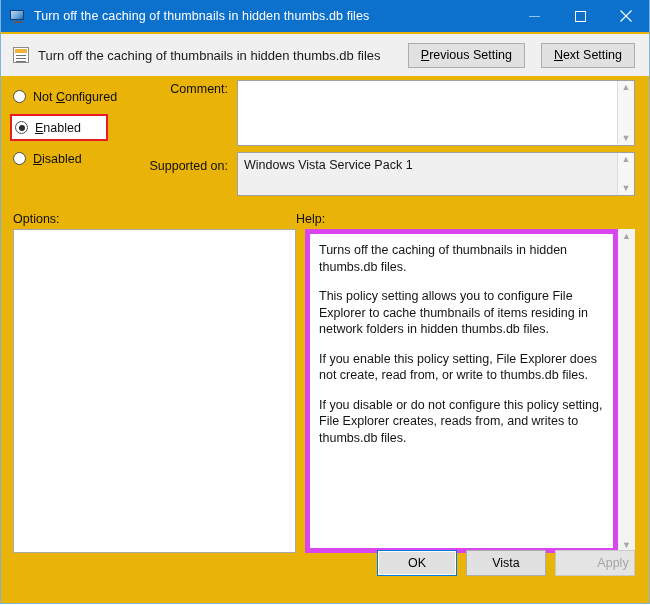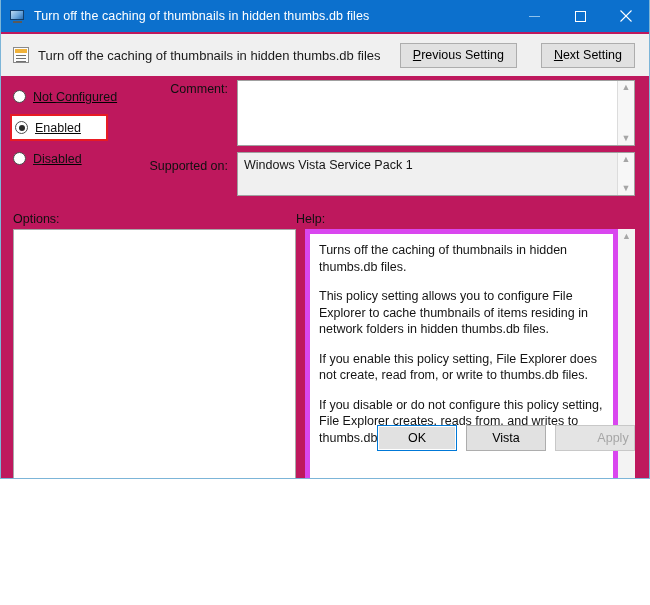--- a/index.html
+++ b/index.html
@@ -8,23 +8,23 @@
     background: #ffffff;
   }
   body {
     font-family: "Liberation Sans", sans-serif;
     -webkit-font-smoothing: antialiased;
   }
 
   .window {
     position: relative;
     width: 650px;
-    height: 479px;
-    box-sizing: border-box;
-    background: #be185d;
+    height: 604px;
+    box-sizing: border-box;
+    background: #eab308;
     border: 1px solid #7cb5d8;
     border-top: none;
     overflow: hidden;
   }
 
   
   .titlebar {
     height: 32px;
     background: #0c70cd;
     display: flex;
@@ -118,21 +118,21 @@
     box-shadow: 0 3px 0 #6f6f6f, 0 6px 0 #6f6f6f;
   }
   .header-title {
     font-size: 13px;
     color: #1a1a1a;
     flex: 1 1 auto;
     white-space: nowrap;
     overflow: hidden;
     text-overflow: ellipsis;
   }
-  .hdr-buttons { display: flex; gap: 24px; flex: 0 0 auto; }
+  .hdr-buttons { display: flex; gap: 16px; flex: 0 0 auto; }
 
   .btn {
     font-family: "Liberation Sans", sans-serif;
     font-size: 12.5px;
     color: #000000;
     background: #e1e1e1;
     border: 1px solid #adadad;
     padding: 0 12px;
     height: 25px;
     line-height: 23px;
@@ -150,21 +150,20 @@
     box-sizing: border-box;
   }
   .settings-grid {
     display: flex;
     align-items: flex-start;
   }
   .radios {
     width: 122px;
     flex: 0 0 122px;
     padding-top: 4px;
-    text-decoration: underline;
   }
   .radio-row {
     display: flex;
     align-items: center;
     height: 25px;
     margin-bottom: 5px;
     position: relative;
   }
   .radio-row.highlight {
     border: 2px solid #e81b23;

